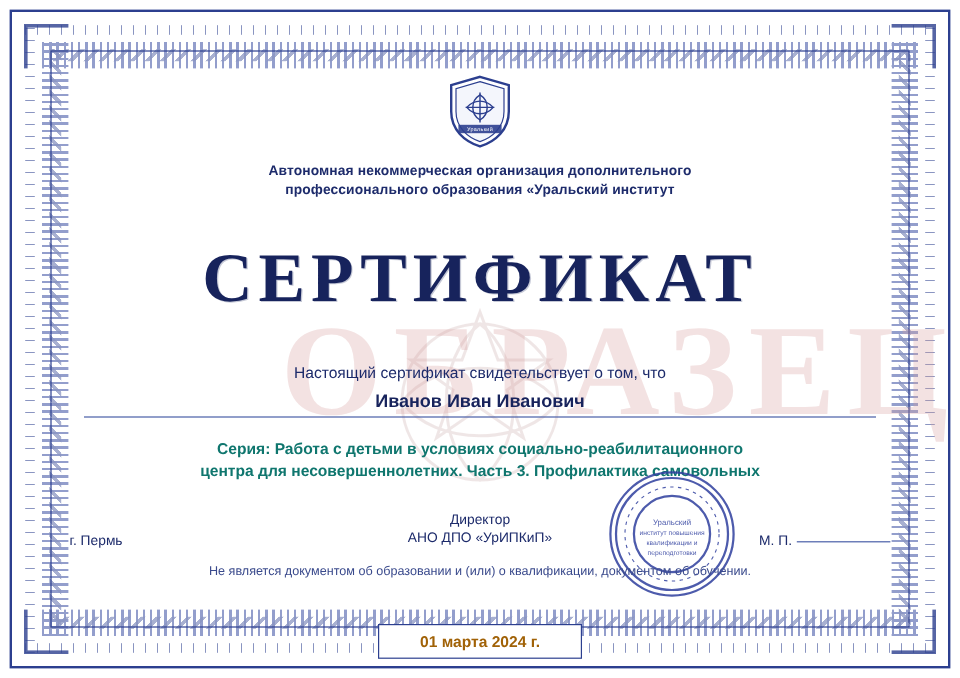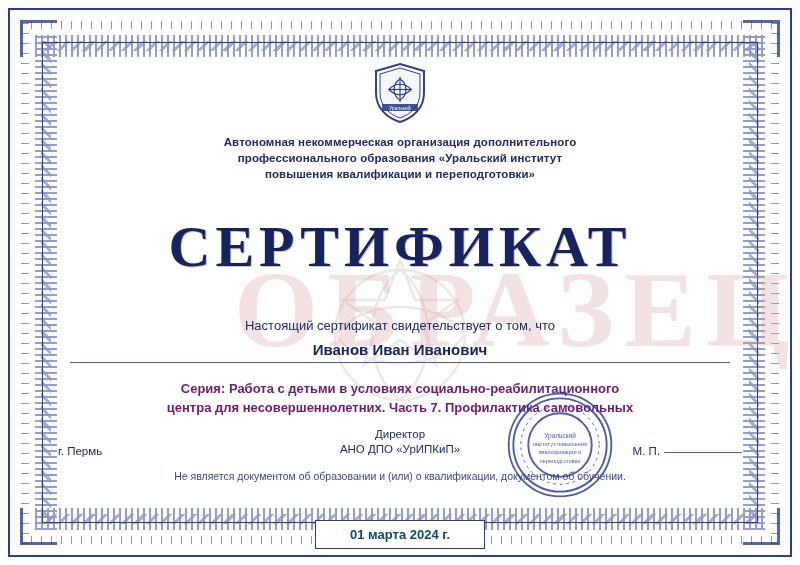--- a/index.html
+++ b/index.html
@@ -170,21 +170,21 @@
     font-size: 12.5px;
     color: #1d2b6b;
   }
 
   .course {
     margin-top: 16px;
     font-size: 13px;
     font-weight: 700;
     line-height: 19px;
     padding: 0 38px;
-    color: #701a75;
+    color: #0f766e;
   }
 
   
   .sign-area {
     position: absolute;
     left: 0; right: 0;
     bottom: 56px;
     height: 40px;
   }
   .city {
@@ -240,21 +240,21 @@
 
   .date-box {
     position: absolute;
     left: 50%;
     transform: translateX(-50%);
     bottom: -36px;
     padding: 6px 34px;
     border: 1px solid #2c3f8f;
     font-size: 13px;
     font-weight: 700;
-    color: #0c4a6e;
+    color: #a16207;
     background: #fff;
     white-space: nowrap;
   }
 </style>
 </head>
 <body>
 
 <div id="certificate">
 
   <div class="border-outer"></div>
@@ -287,35 +287,34 @@
         <line x1="60" y1="30" x2="60" y2="80"></line>
         <line x1="36" y1="55" x2="84" y2="55"></line>
       </g>
       <rect x="24" y="84" width="72" height="14" fill="#2c3f8f" opacity=".9"></rect>
       <text x="60" y="95" text-anchor="middle" font-family="Liberation Sans, sans-serif" font-size="9" fill="#ffffff" letter-spacing="0.5">Уралький</text>
     </svg>
 
     <div class="org-block">
       <div class="org-line">Автономная некоммерческая организация дополнительного</div>
       <div class="org-line">профессионального образования «Уральский институт</div>
-      <div class="org-line">повышения квалификации и переподготовки»</div>
     </div>
 
     <div class="title">СЕРТИФИКАТ</div>
 
     <div class="statement">Настоящий сертификат свидетельствует о том, что</div>
 
     <div class="name-row">
       <span class="name">Иванов Иван Иванович</span>
     </div>
 
 
     <div class="course">
       <div>Серия: Работа с детьми в условиях социально-реабилитационного</div>
-      <div>центра для несовершеннолетних. Часть 7. Профилактика самовольных</div>
+      <div>центра для несовершеннолетних. Часть 3. Профилактика самовольных</div>
     </div>
 
     
     <svg class="stamp" viewBox="0 0 120 120" aria-hidden="true">
       <g fill="none" stroke="#2f3f9e" stroke-width="2">
         <circle cx="60" cy="60" r="55"></circle>
         <circle cx="60" cy="60" r="50"></circle>
         <circle cx="60" cy="60" r="34"></circle>
       </g>
       <g stroke="#2f3f9e" stroke-width="1">

